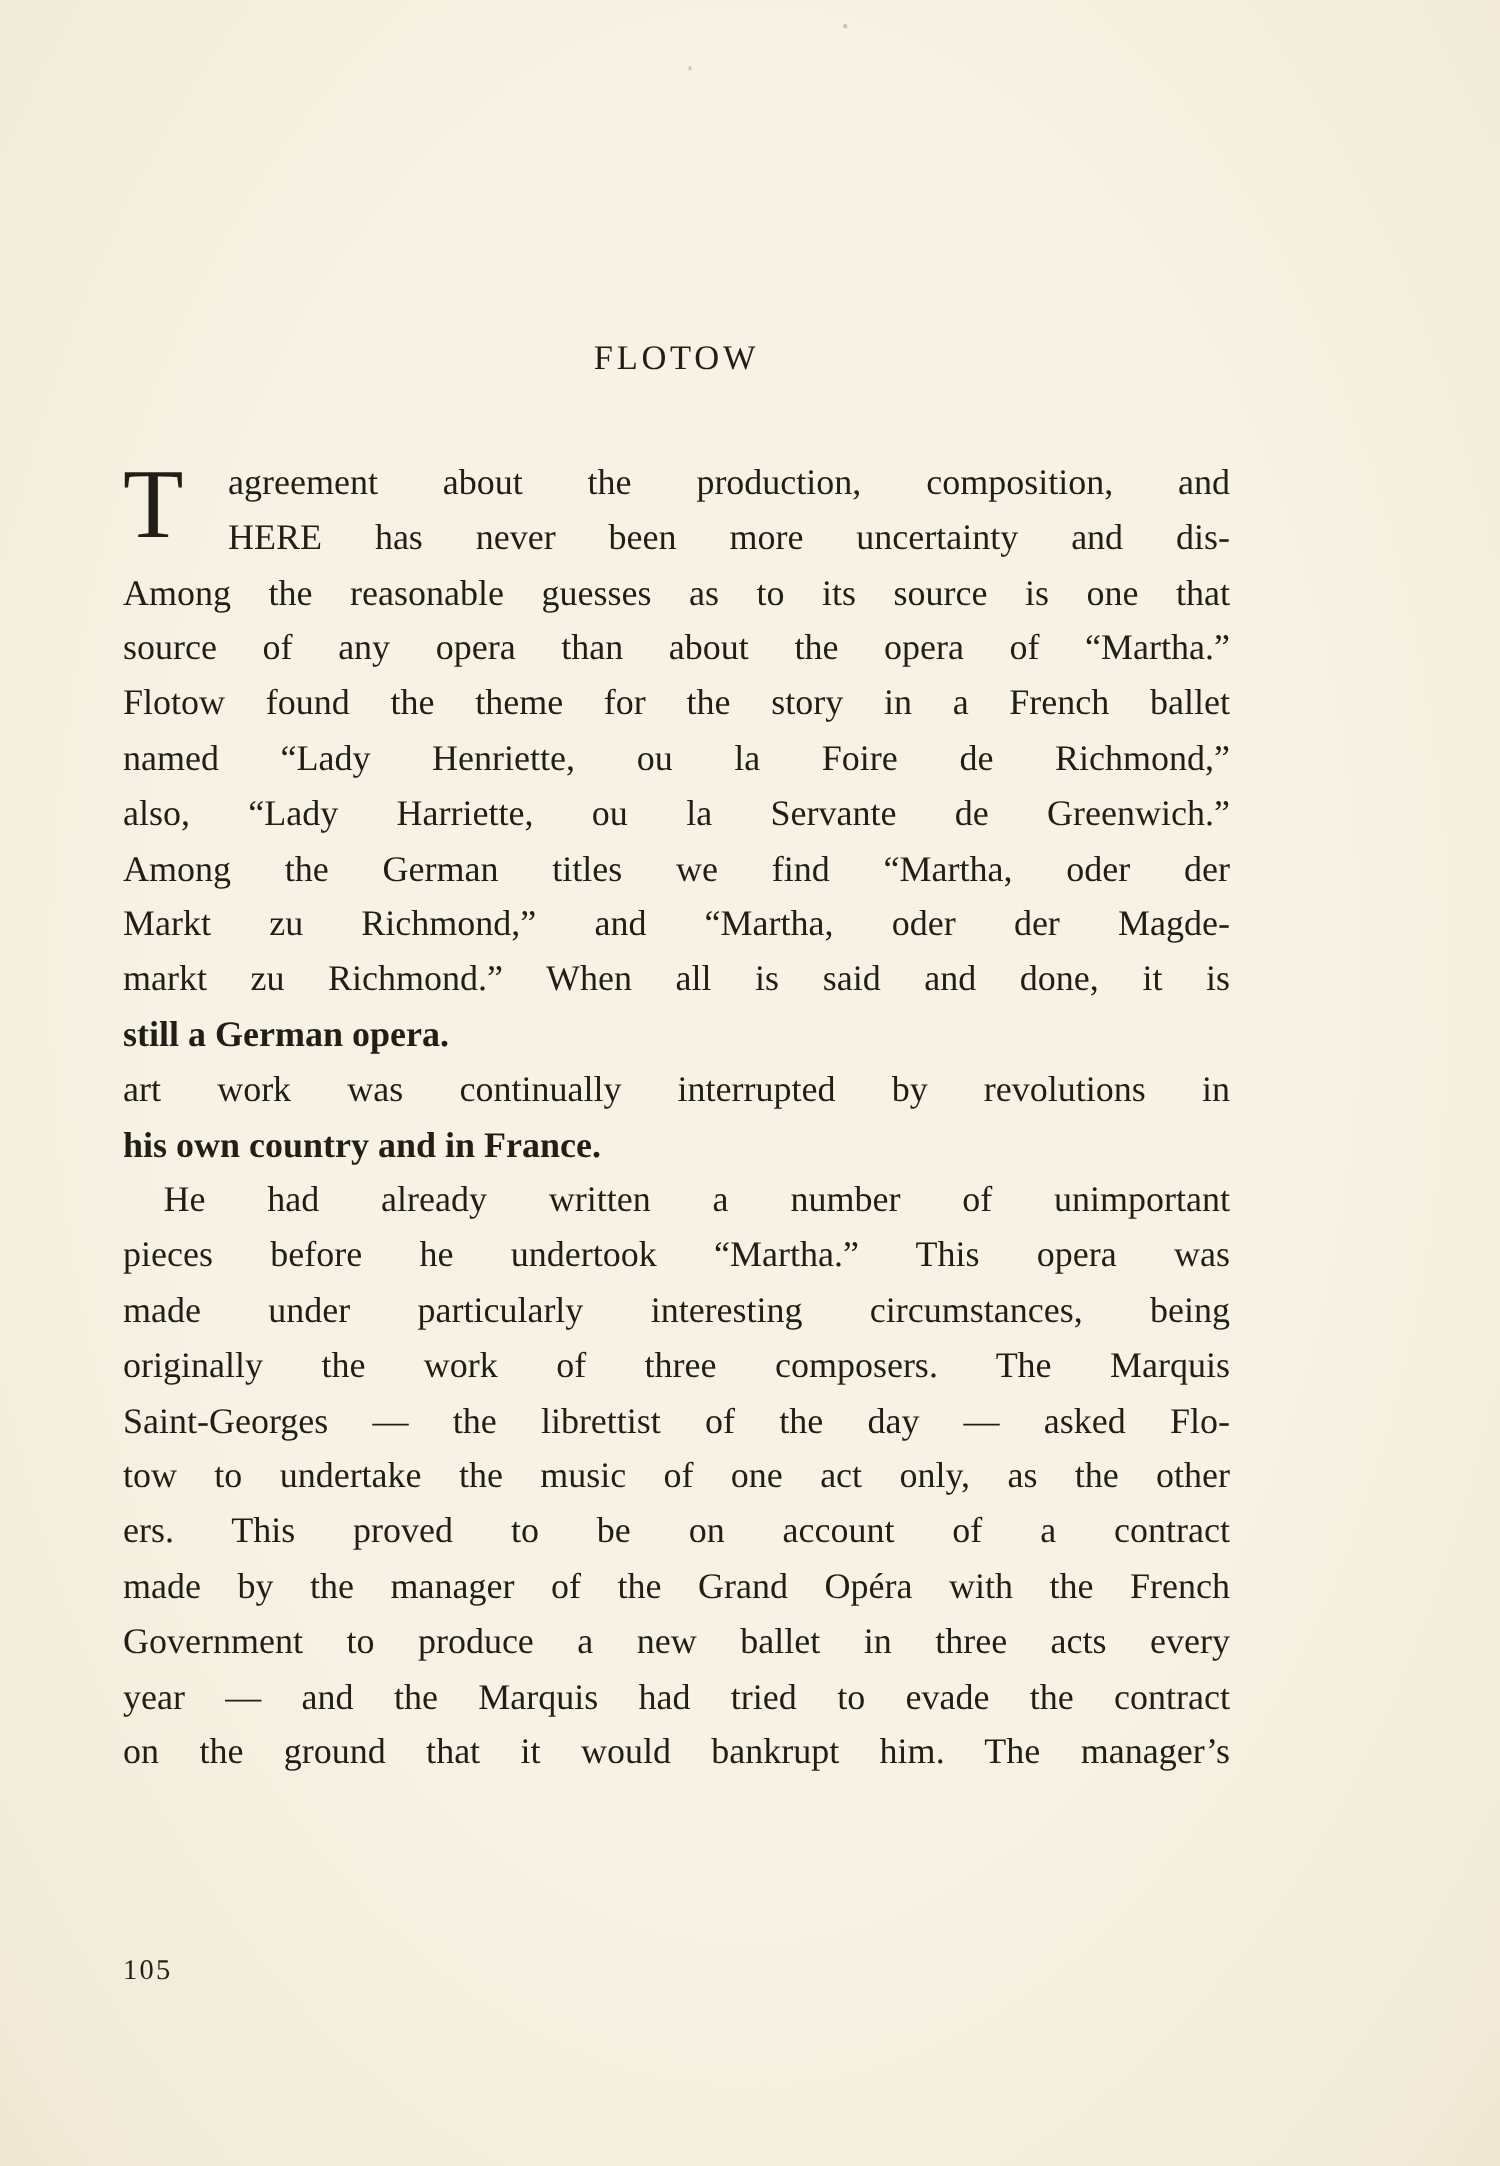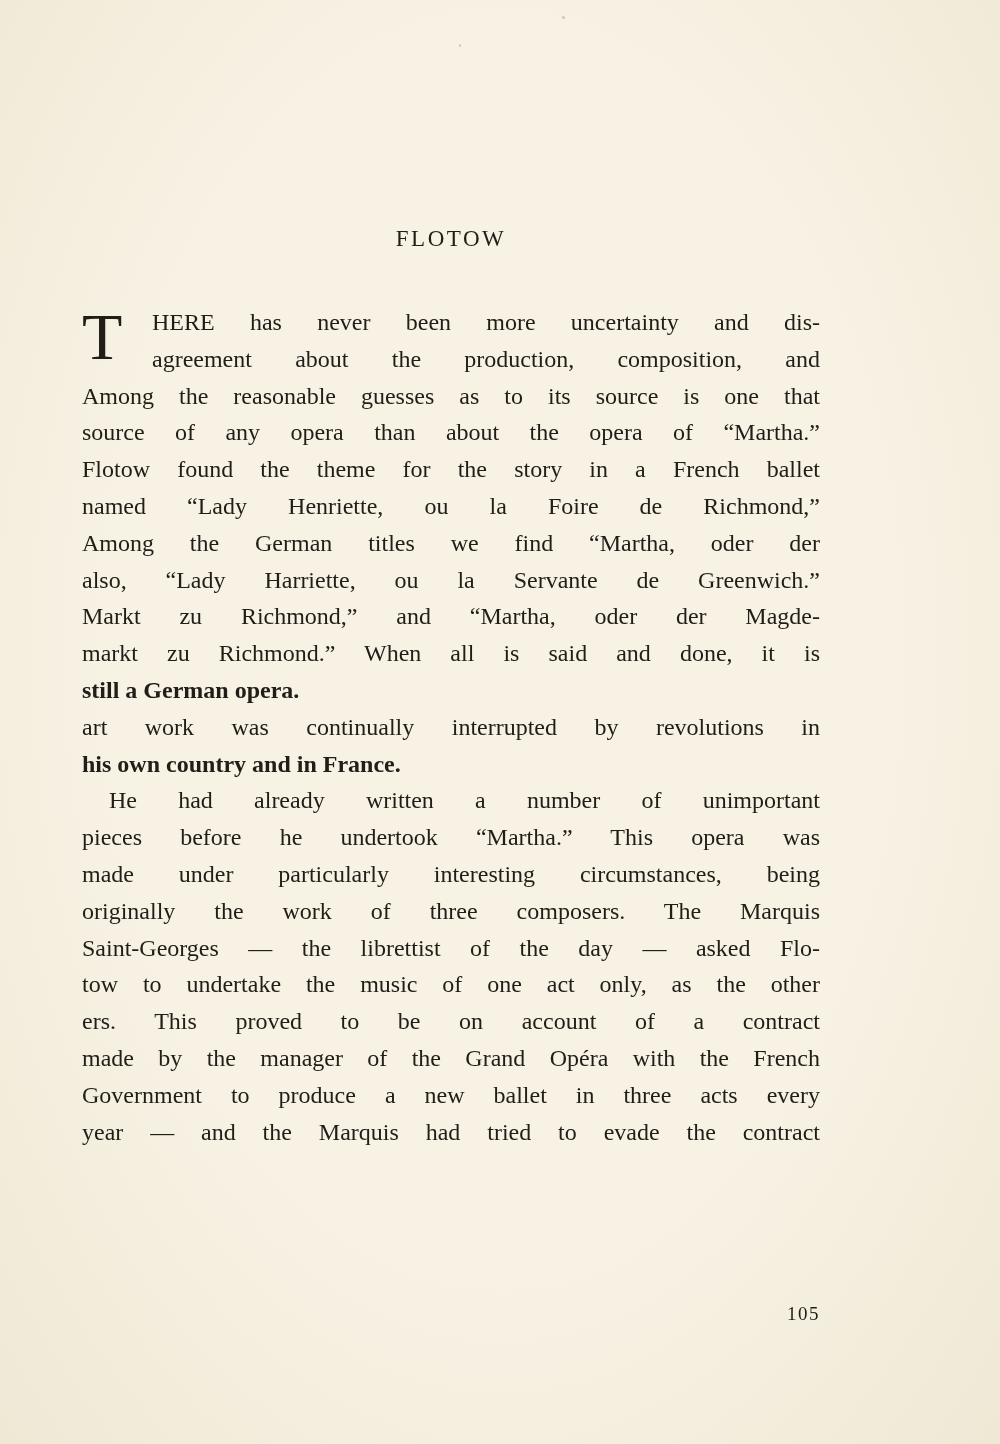--- a/index.html
+++ b/index.html
@@ -41,21 +41,21 @@
     height: 72px;
     font-size: 66px;
     line-height: 66px;
     font-weight: normal;
   }
   .page-number {
     position: absolute;
     top: 1303px;
     left: 82px;
     width: 738px;
-    text-align: right;
+    text-align: left;
     font-size: 19px;
     letter-spacing: 1.5px;
   }
   .speck {
     position: absolute;
     background: #a9a392;
     border-radius: 50%;
     opacity: 0.55;
   }
   .speck.s1 { left: 562px; top: 16px; width: 3px; height: 3px; }
@@ -67,45 +67,46 @@
 <div class="page">
   <div class="speck s1"></div>
   <div class="speck s2"></div>
 
   <div class="content">
     <h1 class="title">FLOTOW</h1>
 
     <div>
         <div class="para">
           <span class="dropcap">T</span>
+          <div class="line">agreement about the production, composition, and</div>
           <div class="line">HERE has never been more uncertainty and dis-</div>
-          <div class="line">agreement about the production, composition, and</div>
           <div class="line">Among the reasonable guesses as to its source is one that</div>
           <div class="line">source of any opera than about the opera of “Martha.”</div>
           <div class="line">Flotow found the theme for the story in a French ballet</div>
           <div class="line">named “Lady Henriette, ou la Foire de Richmond,”</div>
+          <div class="line">also, “Lady Harriette, ou la Servante de Greenwich.”</div>
           <div class="line">Among the German titles we find “Martha, oder der</div>
-          <div class="line">also, “Lady Harriette, ou la Servante de Greenwich.”</div>
           <div class="line">Markt zu Richmond,” and “Martha, oder der Magde-</div>
           <div class="line">markt zu Richmond.” When all is said and done, it is</div>
           <div class="line rag">still a German opera.</div>
         </div>
         <div class="para">
           <div class="line">art work was continually interrupted by revolutions in</div>
           <div class="line rag">his own country and in France.</div>
         </div>
         <div class="para">
           <div class="line indent">He had already written a number of unimportant</div>
           <div class="line">pieces before he undertook “Martha.” This opera was</div>
           <div class="line">made under particularly interesting circumstances, being</div>
           <div class="line">originally the work of three composers. The Marquis</div>
           <div class="line">Saint-Georges — the librettist of the day — asked Flo-</div>
           <div class="line">tow to undertake the music of one act only, as the other</div>
           <div class="line">ers. This proved to be on account of a contract</div>
           <div class="line">made by the manager of the Grand Opéra with the French</div>
           <div class="line">Government to produce a new ballet in three acts every</div>
           <div class="line">year — and the Marquis had tried to evade the contract</div>
+          <div class="line">on the ground that it would bankrupt him. The manager’s</div>
         </div>
       </div>
   </div>
 
   <div class="page-number">105</div>
 </div>
 
 </body></html>

